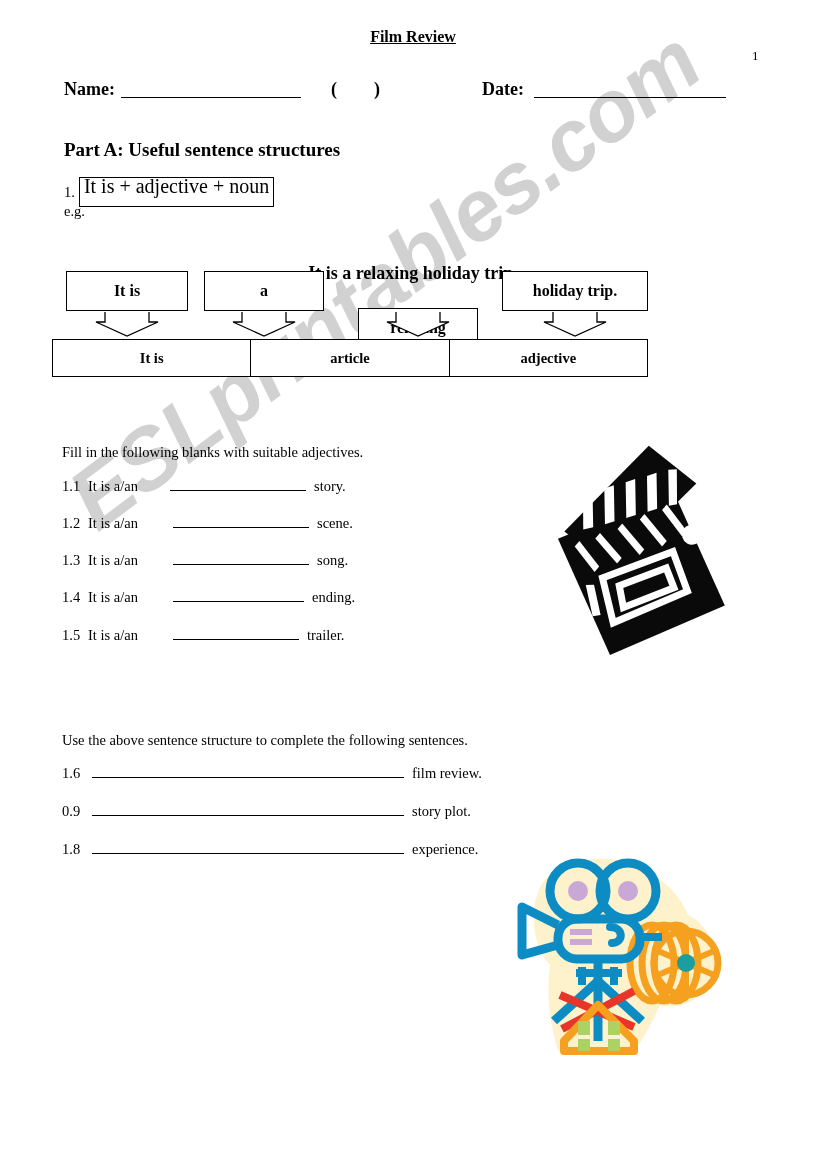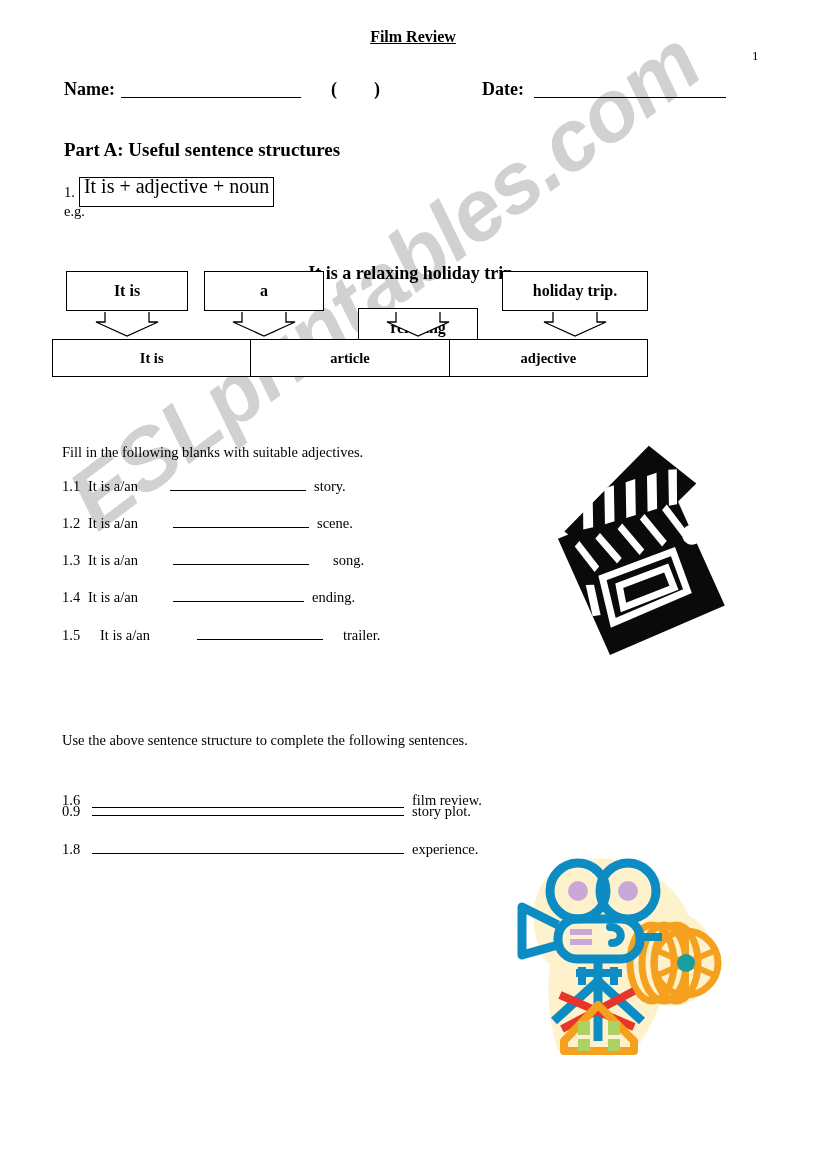--- a/index.html
+++ b/index.html
@@ -310,40 +310,40 @@
     <span class="q-num" style="width:26px;">1.2</span>
     <span class="q-stem" style="width:85px;">It is a/an</span>
     <span class="q-blank" style="width:136px;"></span>
     <span class="q-tail" style="padding-left:8px;">scene.</span>
   </div>
 
   <div class="q-row" style="top:550px;">
     <span class="q-num" style="width:26px;">1.3</span>
     <span class="q-stem" style="width:85px;">It is a/an</span>
     <span class="q-blank" style="width:136px;"></span>
-    <span class="q-tail" style="padding-left:8px;margin-left:16px;">song.</span>
+    <span class="q-tail" style="padding-left:8px;">song.</span>
   </div>
 
   <div class="q-row" style="top:587px;">
     <span class="q-num" style="width:26px;">1.4</span>
     <span class="q-stem" style="width:85px;">It is a/an</span>
     <span class="q-blank" style="width:131px;"></span>
     <span class="q-tail" style="padding-left:8px;">ending.</span>
   </div>
 
-  <div class="q-row" style="top:625px;gap:12px;">
+  <div class="q-row" style="top:625px;">
     <span class="q-num" style="width:26px;">1.5</span>
     <span class="q-stem" style="width:85px;">It is a/an</span>
     <span class="q-blank" style="width:126px;"></span>
     <span class="q-tail" style="padding-left:8px;">trailer.</span>
   </div>
 
   <div class="instruction" style="top:732px;">Use the above sentence structure to complete the following sentences.</div>
 
-  <div class="q-row" style="top:792px;align-items:center;">
+  <div class="q-row" style="top:763px;">
     <span class="q-num" style="width:30px;">1.6</span>
     <span class="q-blank" style="width:312px;"></span>
     <span class="q-tail" style="padding-left:8px;">film review.</span>
   </div>
 
   <div class="q-row" style="top:801px;">
     <span class="q-num" style="width:30px;">0.9</span>
     <span class="q-blank" style="width:312px;"></span>
     <span class="q-tail" style="padding-left:8px;">story plot.</span>
   </div>

